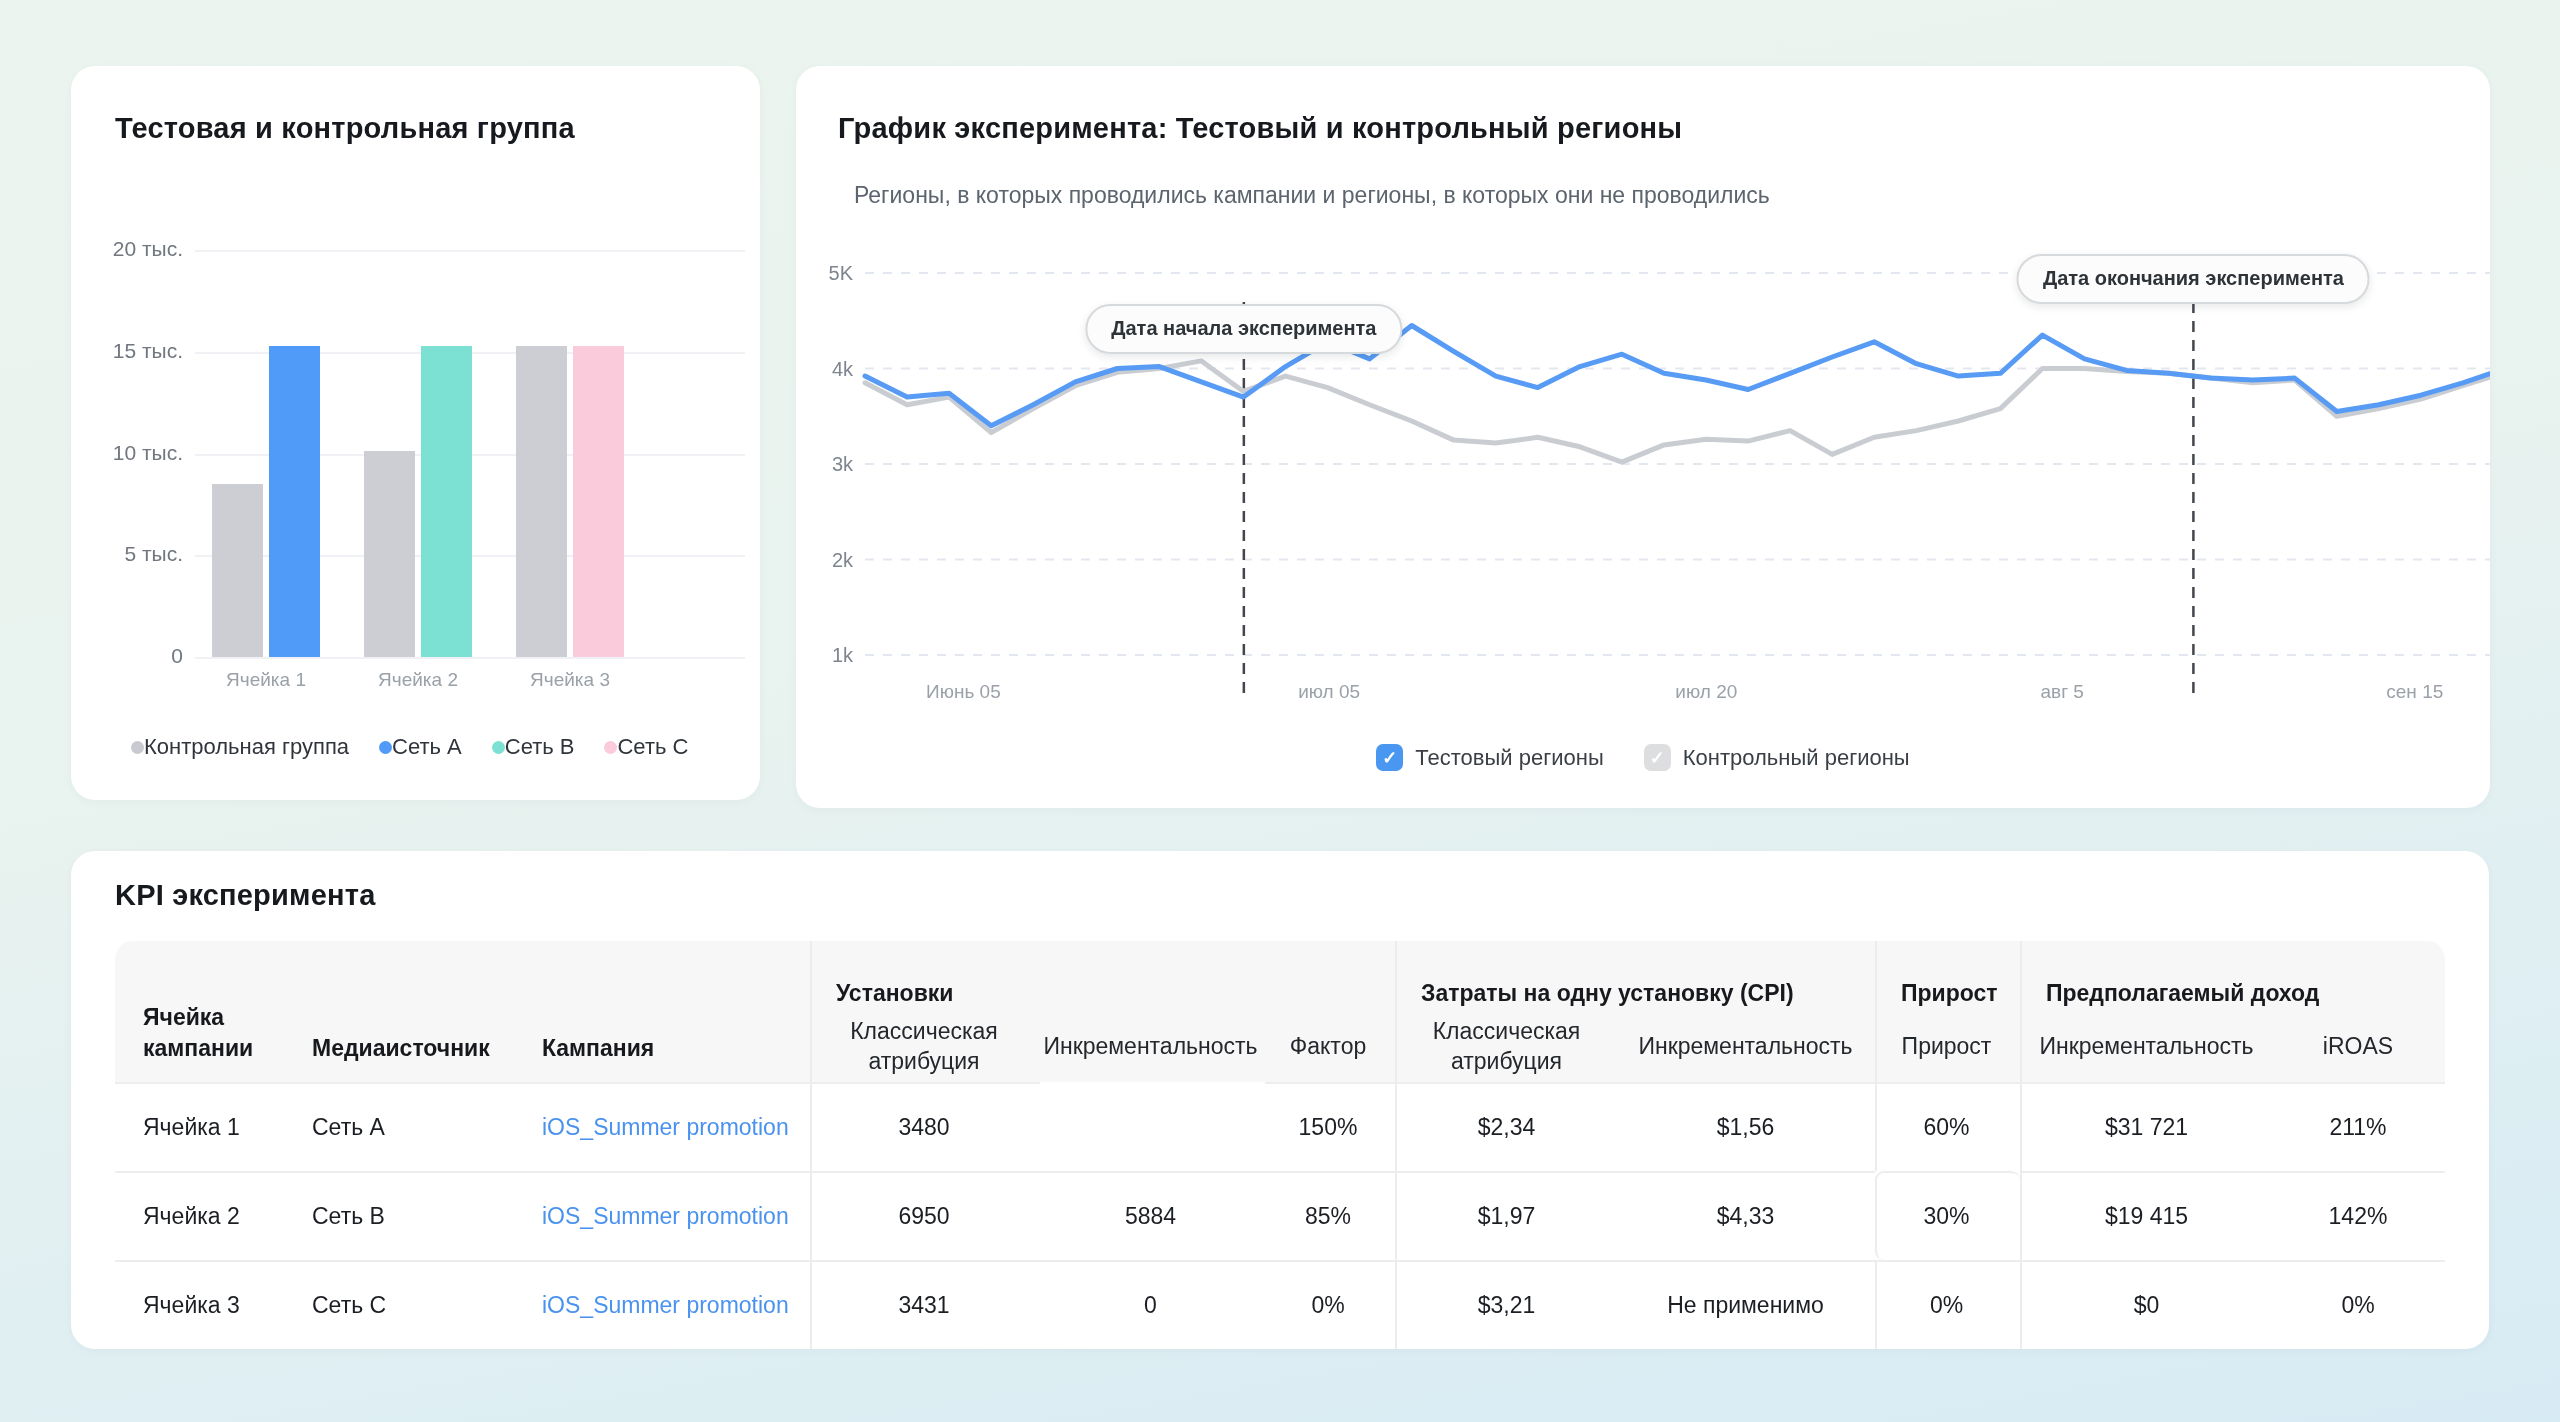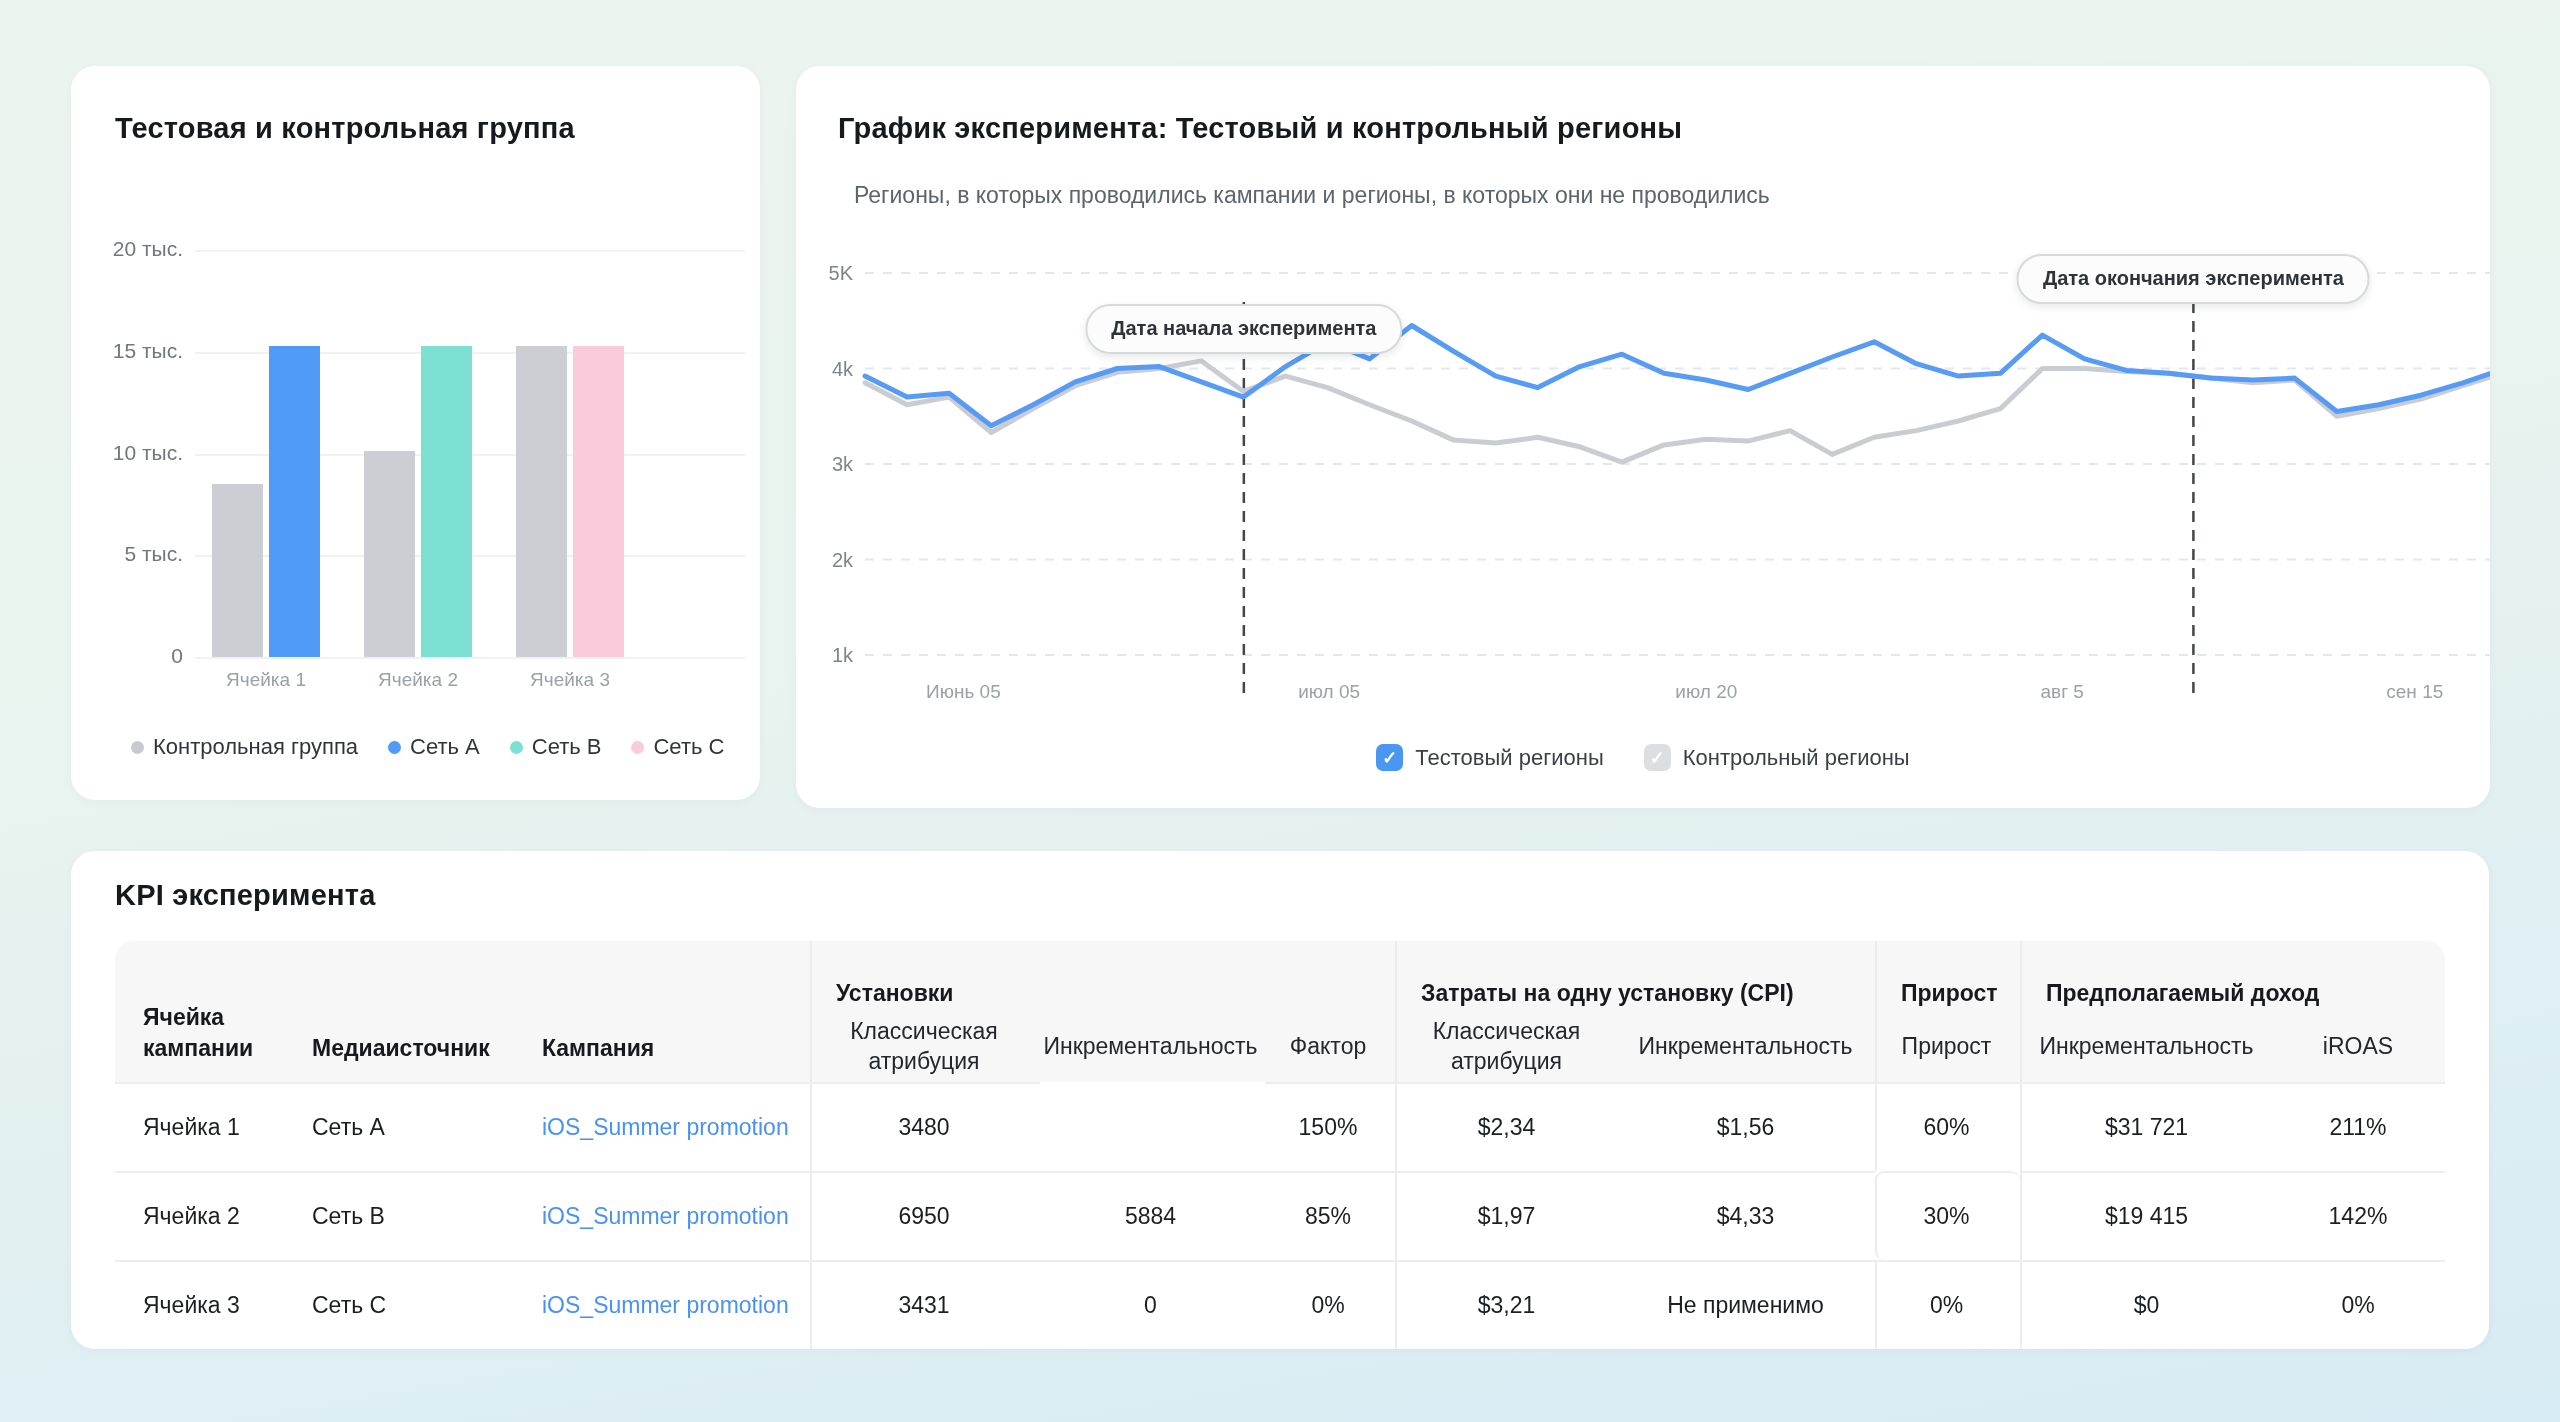--- a/index.html
+++ b/index.html
@@ -28,21 +28,21 @@
     font-size:23px;font-weight:400;color:#5C646E;
   }
   
   .gridline{position:absolute;height:2px;background:#F0F1F4;}
   .ytick{position:absolute;width:104px;text-align:right;font-size:21px;color:#70777F;}
   .bar{position:absolute;width:51px;}
   .xcat{position:absolute;width:160px;text-align:center;font-size:19px;color:#9AA1A8;}
   .bar-legend{
     position:absolute;left:60px;top:668px;display:flex;align-items:center;gap:30px;
   }
-  .bar-legend .item{display:flex;align-items:center;gap:9px;}
+  .bar-legend .item{display:flex;align-items:center;}
   .bar-legend .dot{width:13px;height:13px;border-radius:50%;}
   .bar-legend .lbl{font-size:22px;color:#30353B;}
   
   #line-svg{position:absolute;left:0;top:0;}
   .pill{
     position:absolute;height:46px;line-height:44px;padding:0 24px;
     background:#FCFCFD;border:2px solid #D7DADD;border-radius:26px;
     box-shadow:0 3px 9px rgba(20,30,40,0.10);
     font-size:20px;font-weight:600;color:#2E3338;white-space:nowrap;
     transform:translateX(-50%);

